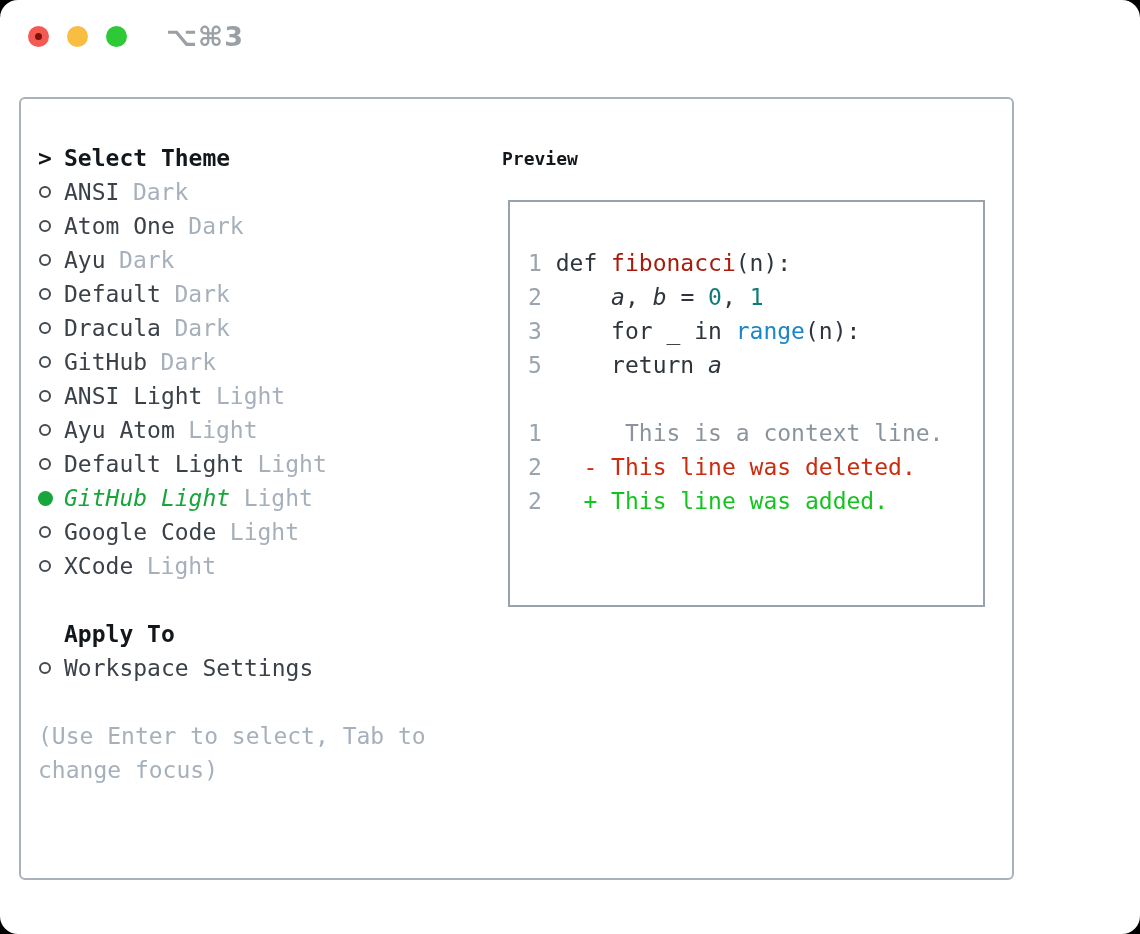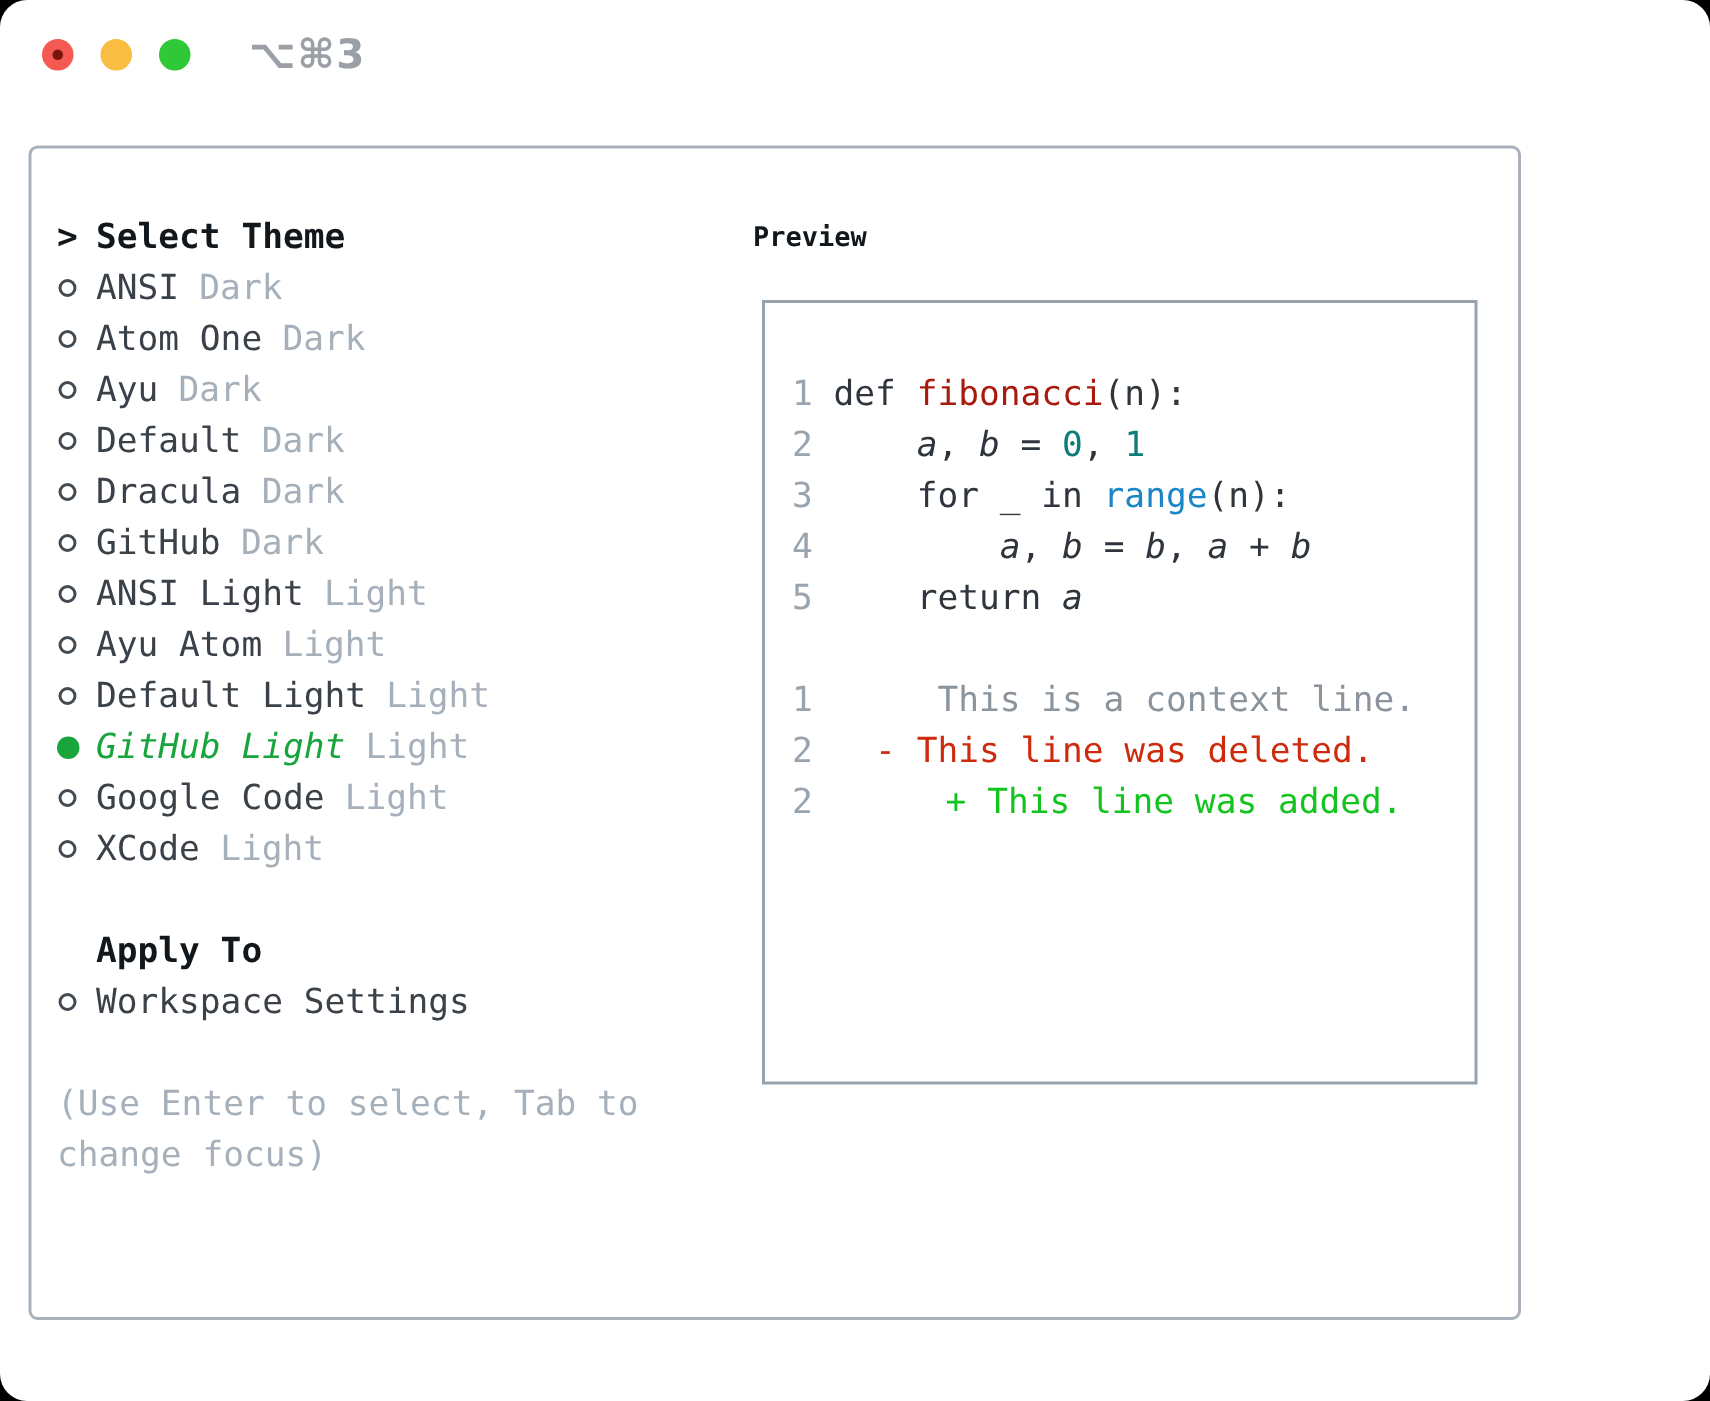--- a/index.html
+++ b/index.html
@@ -27,32 +27,32 @@
   .marker{width:26px;display:flex;align-items:center;flex:none;}
   .chev{font-weight:bold;color:var(--heading);font-size:23px;}
   .ring{width:12px;height:12px;border:2px solid #434b52;border-radius:50%;margin-left:1px;}
   .disc{width:15px;height:15px;border-radius:50%;background:var(--green);}
   .hdr{font-weight:bold;color:var(--heading);}
   .item-name{color:var(--itemFg);}
   .item-tag{color:var(--tagGray);margin-left:13.5px;}
   .sel .item-name{color:var(--green);font-style:italic;}
   .hint-row{color:var(--hintGray);}
   .preview-header{position:absolute;left:481px;top:42px;height:34px;display:flex;align-items:center;font-weight:bold;font-size:18px;color:var(--heading);}
-  .preview-box{position:absolute;left:487px;top:101px;width:477px;height:523px;border:2px solid var(--previewBorder);background:#fff;overflow:hidden;}
+  .preview-box{position:absolute;left:487px;top:101px;width:477px;height:407px;border:2px solid var(--previewBorder);background:#fff;overflow:hidden;}
   .code{padding:44px 0 0 18px;font-size:23px;}
   .code-line{height:34px;line-height:34px;white-space:pre;}
   .tk-ln{color:var(--ln);}
   .tk-fg{color:var(--codeFg);}
   .tk-var{color:var(--codeFg);font-style:italic;}
   .tk-num{color:var(--numTeal);}
   .tk-func{color:var(--funcRed);}
   .tk-builtin{color:var(--builtinBlue);}
   .tk-ctx{color:var(--ctxGray);}
   .tk-del{color:var(--delRed);}
-  .tk-add{color:var(--addGreen);margin-left:47px;}
+  .tk-add{color:var(--addGreen);}
   .spacer-row{height:34px;}
 </style>
 </head>
 <body>
 
 <div class="window">
 
   <div class="titlebar">
     <div class="lights">
       <div class="light red"></div>
@@ -102,21 +102,20 @@
       <div class="row hint-row">change focus)</div>
     </div>
 
     <div class="preview-header">Preview</div>
 
     <div class="preview-box">
       <div class="code" id="code">
           <div class="code-line"><span class="tk-ln">1</span><span class="tk-fg"> def </span><span class="tk-func">fibonacci</span><span class="tk-fg">(n):</span></div>
           <div class="code-line"><span class="tk-ln">2</span><span class="tk-fg">     </span><span class="tk-var">a</span><span class="tk-fg">, </span><span class="tk-var">b</span><span class="tk-fg"> = </span><span class="tk-num">0</span><span class="tk-fg">, </span><span class="tk-num">1</span></div>
           <div class="code-line"><span class="tk-ln">3</span><span class="tk-fg">     for _ in </span><span class="tk-builtin">range</span><span class="tk-fg">(n):</span></div>
-          <div class="code-line"><span class="tk-ln">4</span><span class="tk-fg">         </span><span class="tk-var">a</span><span class="tk-fg">, </span><span class="tk-var">b</span><span class="tk-fg"> = </span><span class="tk-var">b</span><span class="tk-fg">, </span><span class="tk-var">a</span><span class="tk-fg"> + </span><span class="tk-var">b</span></div>
           <div class="code-line"><span class="tk-ln">5</span><span class="tk-fg">     return </span><span class="tk-var">a</span></div>
           <div class="code-line">&nbsp;</div>
           <div class="code-line"><span class="tk-ln">1</span><span class="tk-fg">      </span><span class="tk-ctx">This is a context line.</span></div>
           <div class="code-line"><span class="tk-ln">2</span><span class="tk-fg">   </span><span class="tk-del">- This line was deleted.</span></div>
           <div class="code-line"><span class="tk-ln">2</span><span class="tk-fg">   </span><span class="tk-add">+ This line was added.</span></div>
         </div>
     </div>
 
   </div>
 </div>

